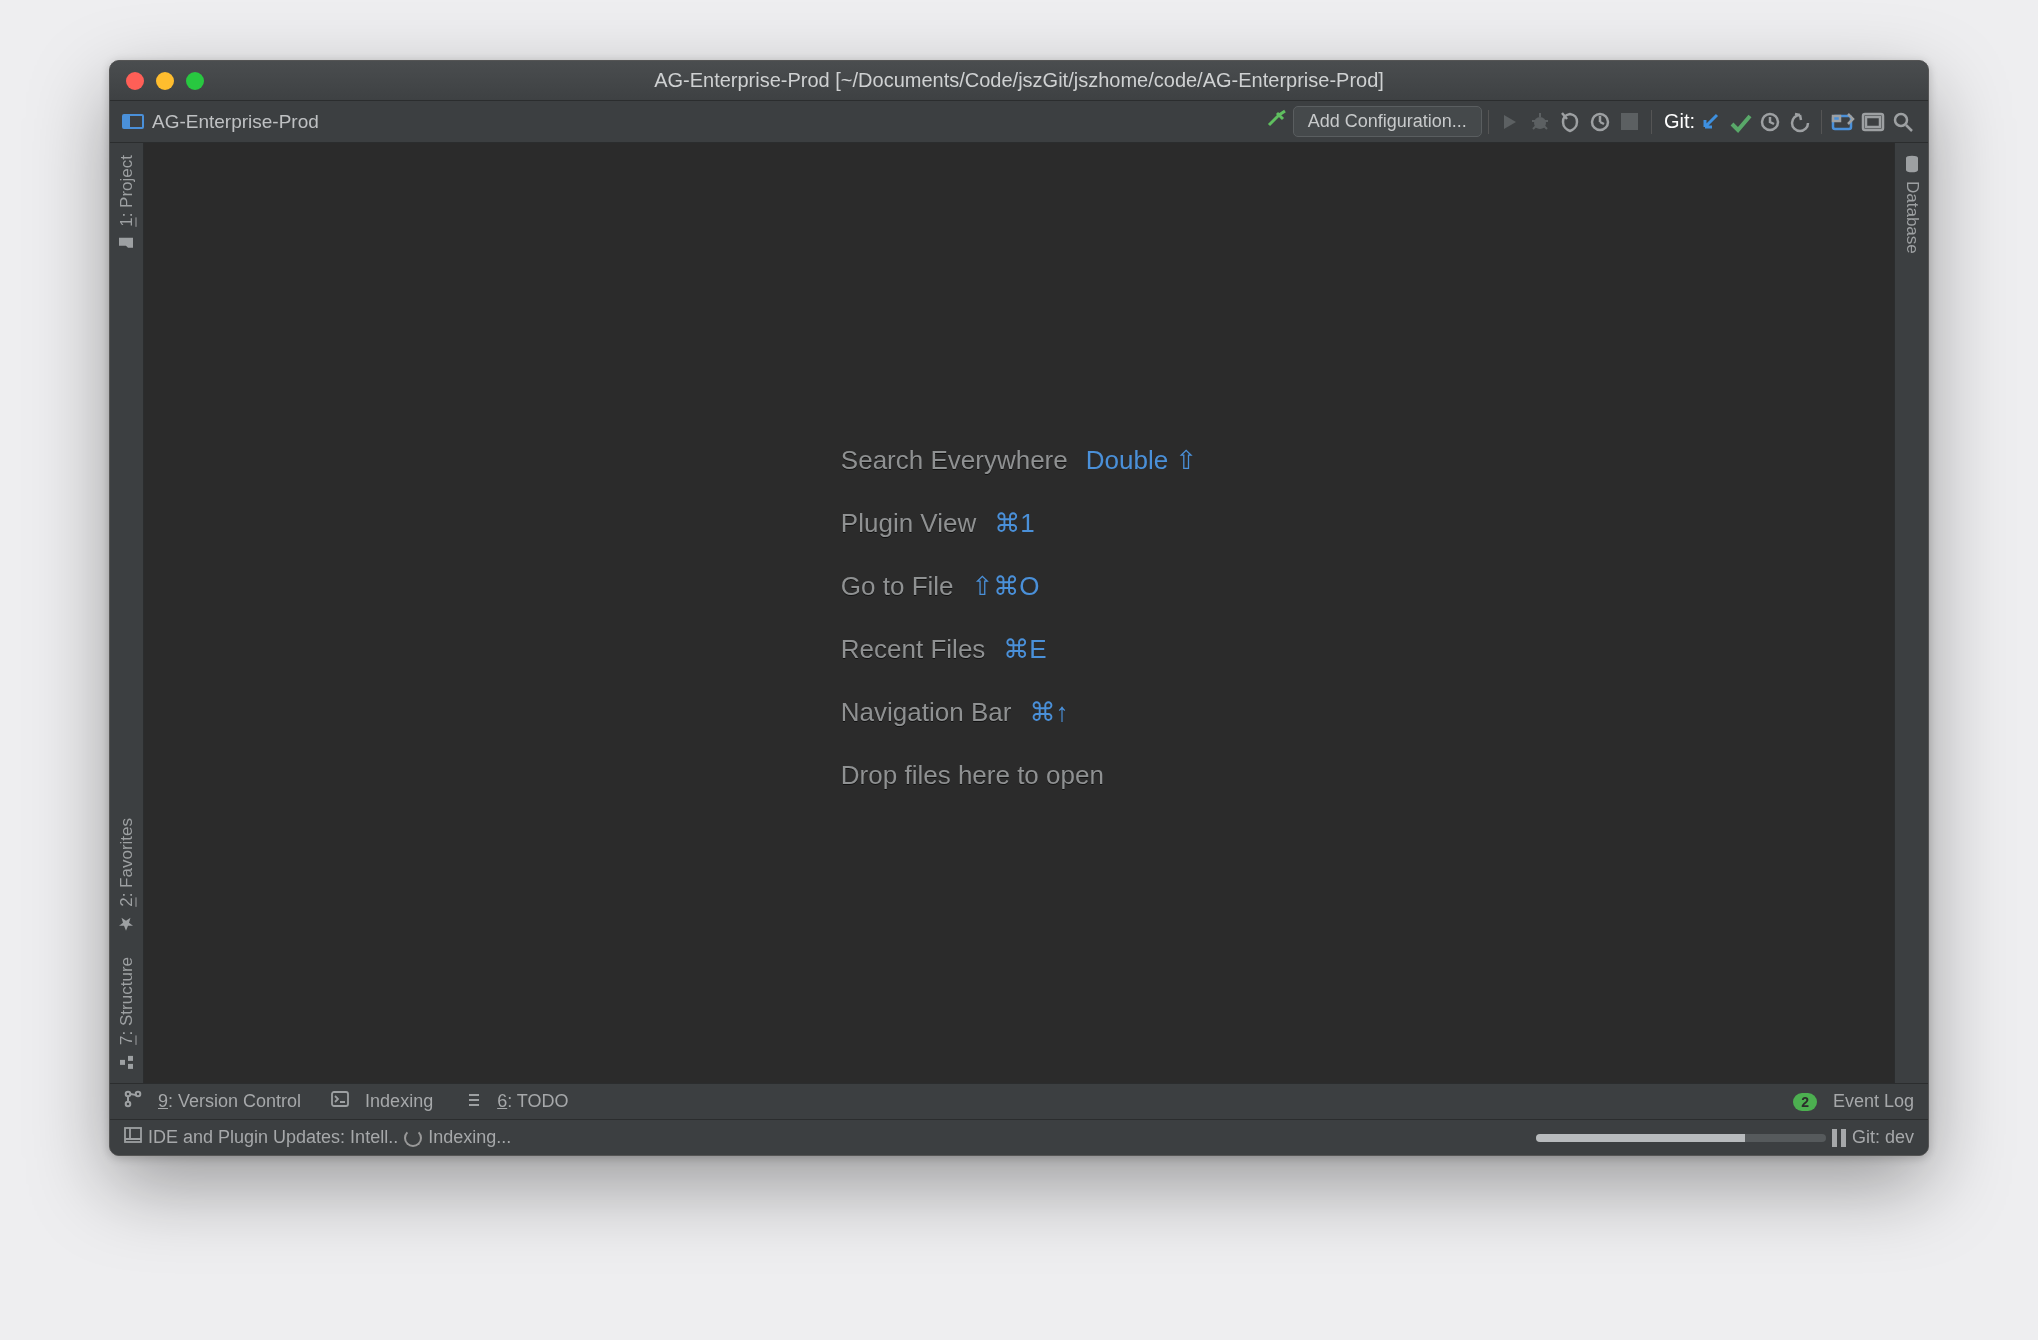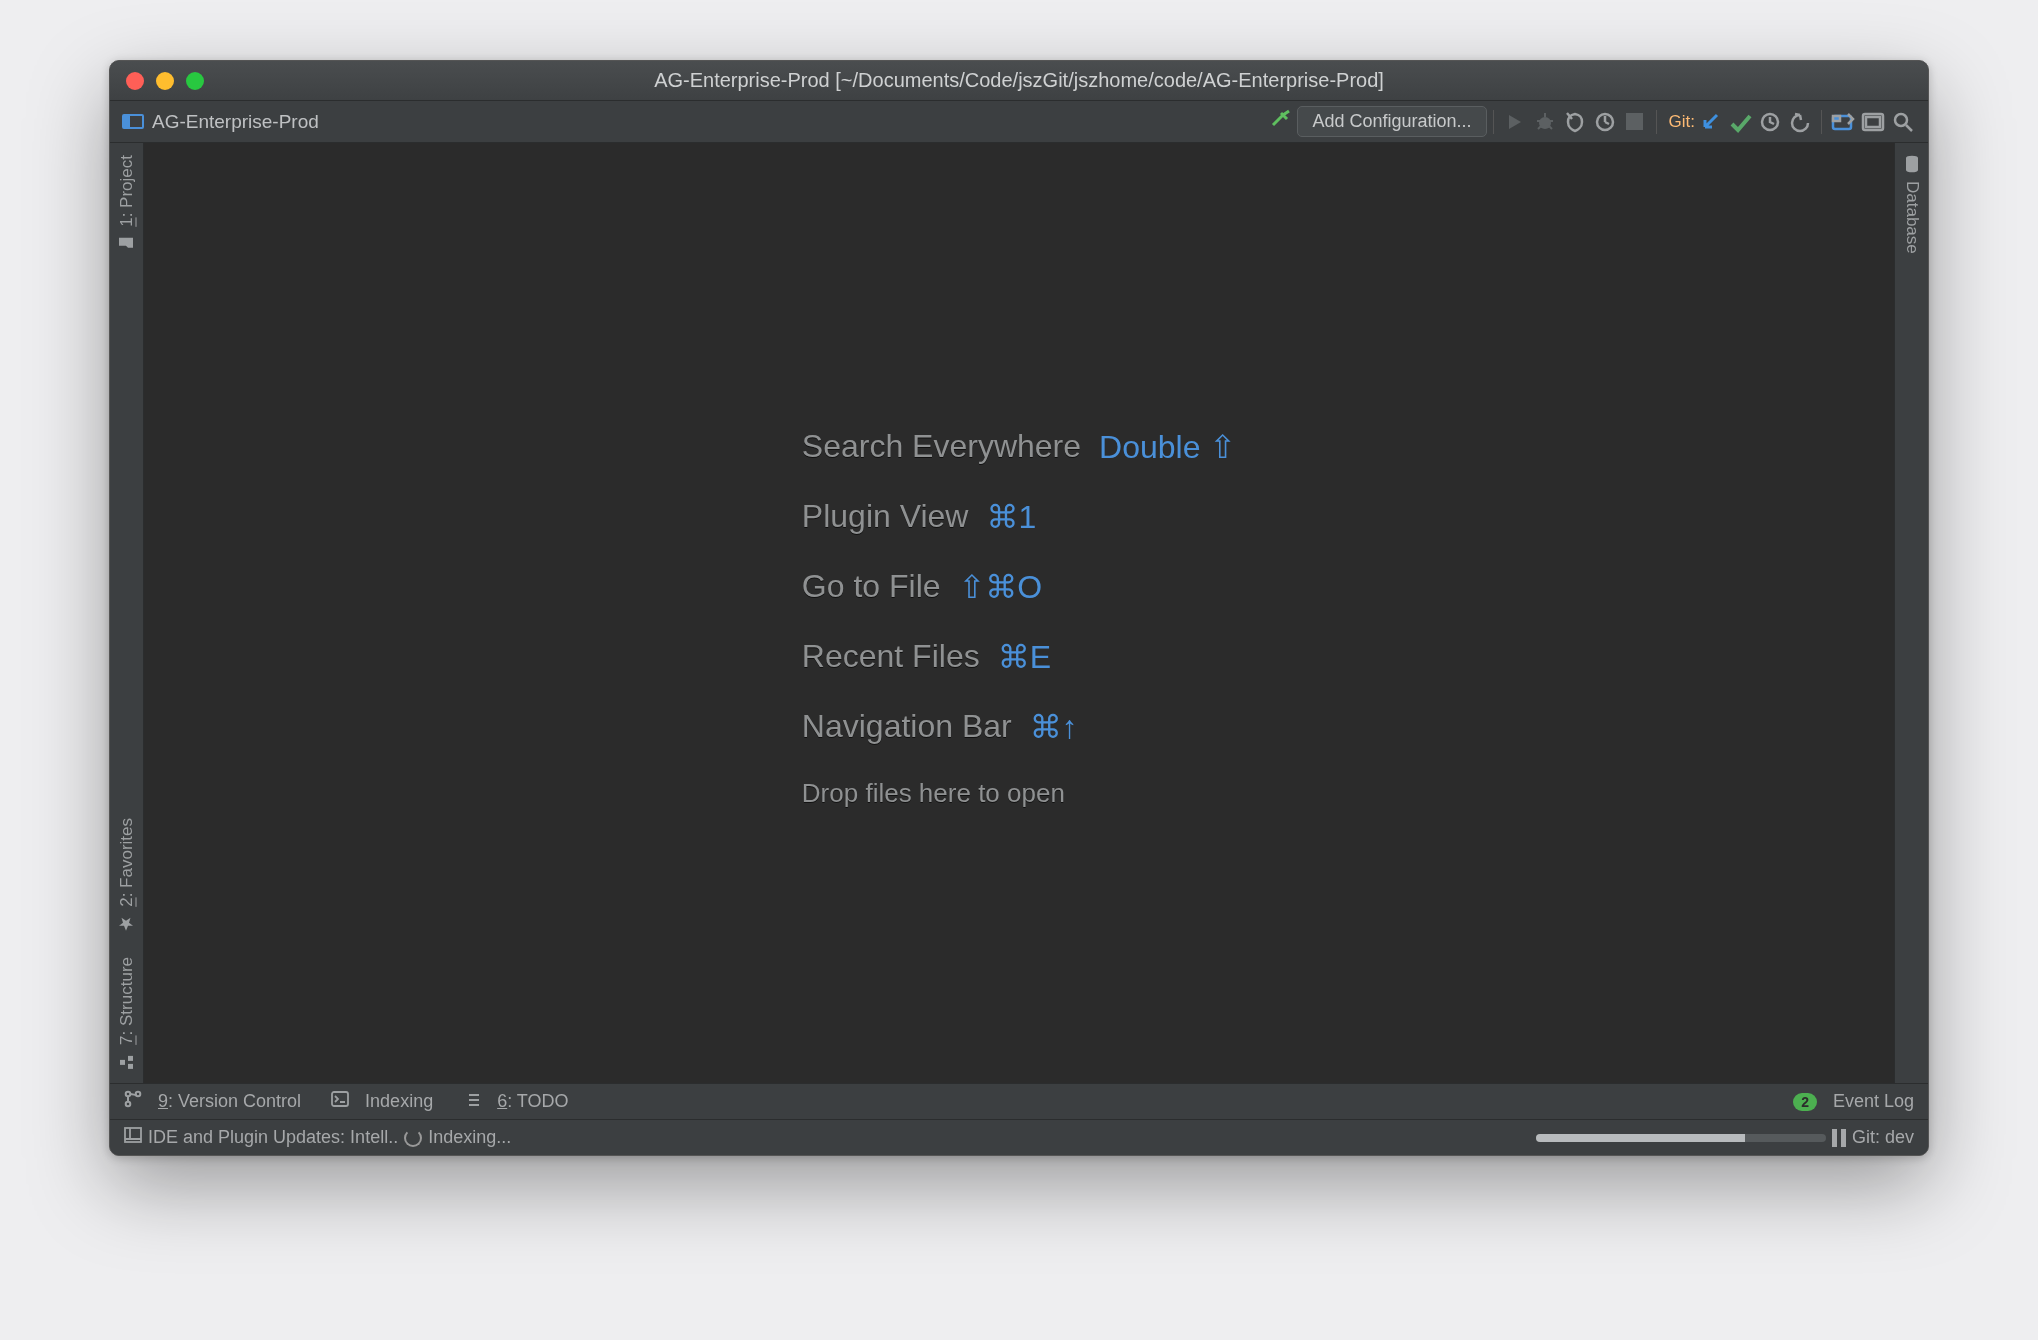--- a/index.html
+++ b/index.html
@@ -75,21 +75,21 @@
     border:1px solid #5a5e60;
     color:#c8cacb;
     border-radius:5px;
     padding:4px 14px;
     font-size:18px;
     cursor:pointer;
   }
   .play svg { fill:#5c6062; }
   .bug svg { fill:#5c6062; }
   .stop { width:17px; height:17px; background:#5c6062; }
-  .git-label { color:#fdba74; font-size:17px; margin-left:6px;text-align:right; }
+  .git-label { color:#ffffff; font-size:20px; margin-left:6px;text-align:right; }
   .pull svg { stroke:#3e90df; fill:none; stroke-width:3; }
   .commit svg { stroke:#59a869; fill:none; stroke-width:4; }
   .history svg, .undo svg, .repo svg, .attach svg, .search-icon svg, .cov1 svg, .cov2 svg { stroke:#9da0a2; fill:none; stroke-width:2.5; }
   .repo { color:#4a90d9; }
 
   
   .body {
     flex:1;
     display:grid;
     grid-template-columns: 34px 1fr 34px;
@@ -118,21 +118,21 @@
 
   .editor {
     background:#2b2b2b;
     position:relative;
     display:flex;
     align-items:center;
     justify-content:center;
     overflow:hidden;
   }
   .shortcut-list { display:flex; flex-direction:column; gap:32px; padding-top:10px; }
-  .shortcut-row { display:flex; align-items:center; gap:18px; font-size:32px; }
+  .shortcut-row { display:flex; align-items:center; gap:18px; font-size:26px; }
   .sc-label { color:#8f9192; text-shadow: 0 1px 0 rgba(0,0,0,.6); }
   .sc-key { color:#4a90d9; font-weight:500; }
   .drop-hint { color:#8f9192; font-size:26px; text-shadow: 0 1px 0 rgba(0,0,0,.6); }
 
   
   .bottombar {
     height:36px;
     background:#3c3f41;
     border-top:1px solid #2b2d2e;
     display:flex;

